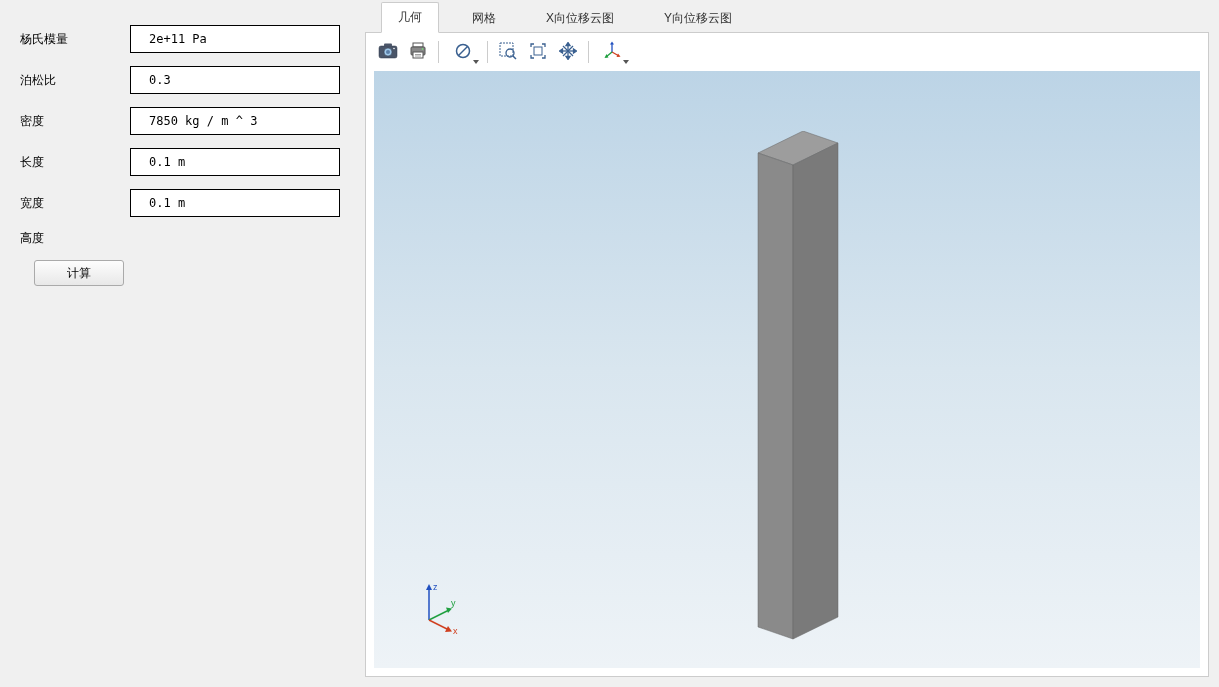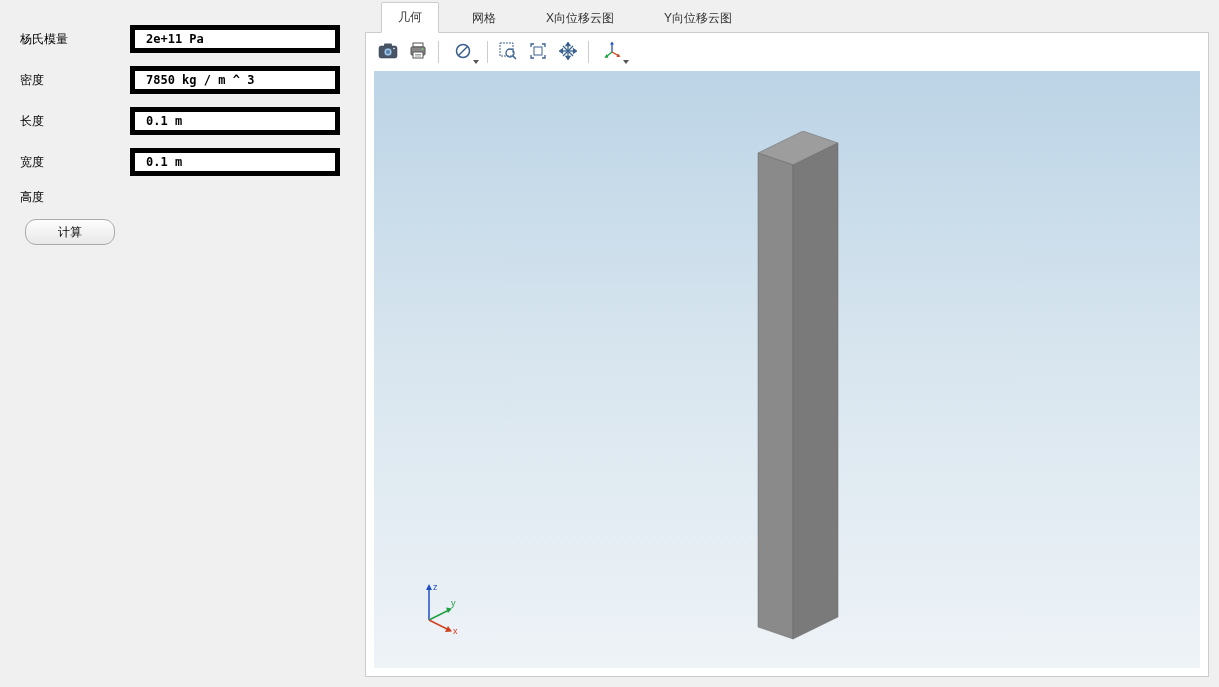--- a/index.html
+++ b/index.html
@@ -27,36 +27,35 @@
       margin-bottom: 13px;
     }
     .form-label {
       width: 110px;
       font-size: 12px;
       color: #000;
     }
     .form-input {
       flex: 1;
       height: 28px;
-      border: 5px solid #000000;
-      padding: 0 11px;
+      border: 1px solid #000000;
+      padding: 0 18px;
       font-family: monospace;
       font-size: 12px;
       background: #fff;
-      font-weight: bold;
     }
     .compute-button {
       width: 90px;
       height: 26px;
       border: 1px solid #aaa;
-      border-radius: 11px;
+      border-radius: 3px;
       background: linear-gradient(#fdfdfd, #e8e8e8);
       cursor: pointer;
       font-size: 12px;
-      margin-left: 5px;
+      margin-left: 14px;
     }
     .right-panel {
       flex: 1;
       padding: 5px 10px 10px 5px;
       display: flex;
       flex-direction: column;
     }
     .tabs {
       display: flex;
       height: 28px;
@@ -146,20 +145,24 @@
       bottom: 30px;
     }
   </style>
 </head>
 <body>
 
 <div class="left-panel">
   <div class="form-row">
     <div class="form-label">杨氏模量</div>
     <input class="form-input" value="2e+11 Pa" style="">
+  </div>
+  <div class="form-row">
+    <div class="form-label">泊松比</div>
+    <input class="form-input" value="0.3" style="">
   </div>
   <div class="form-row">
     <div class="form-label">密度</div>
     <input class="form-input" value="7850 kg / m ^ 3" style="">
   </div>
   <div class="form-row">
     <div class="form-label">长度</div>
     <input class="form-input" value="0.1 m" style="">
   </div>
   <div class="form-row">

